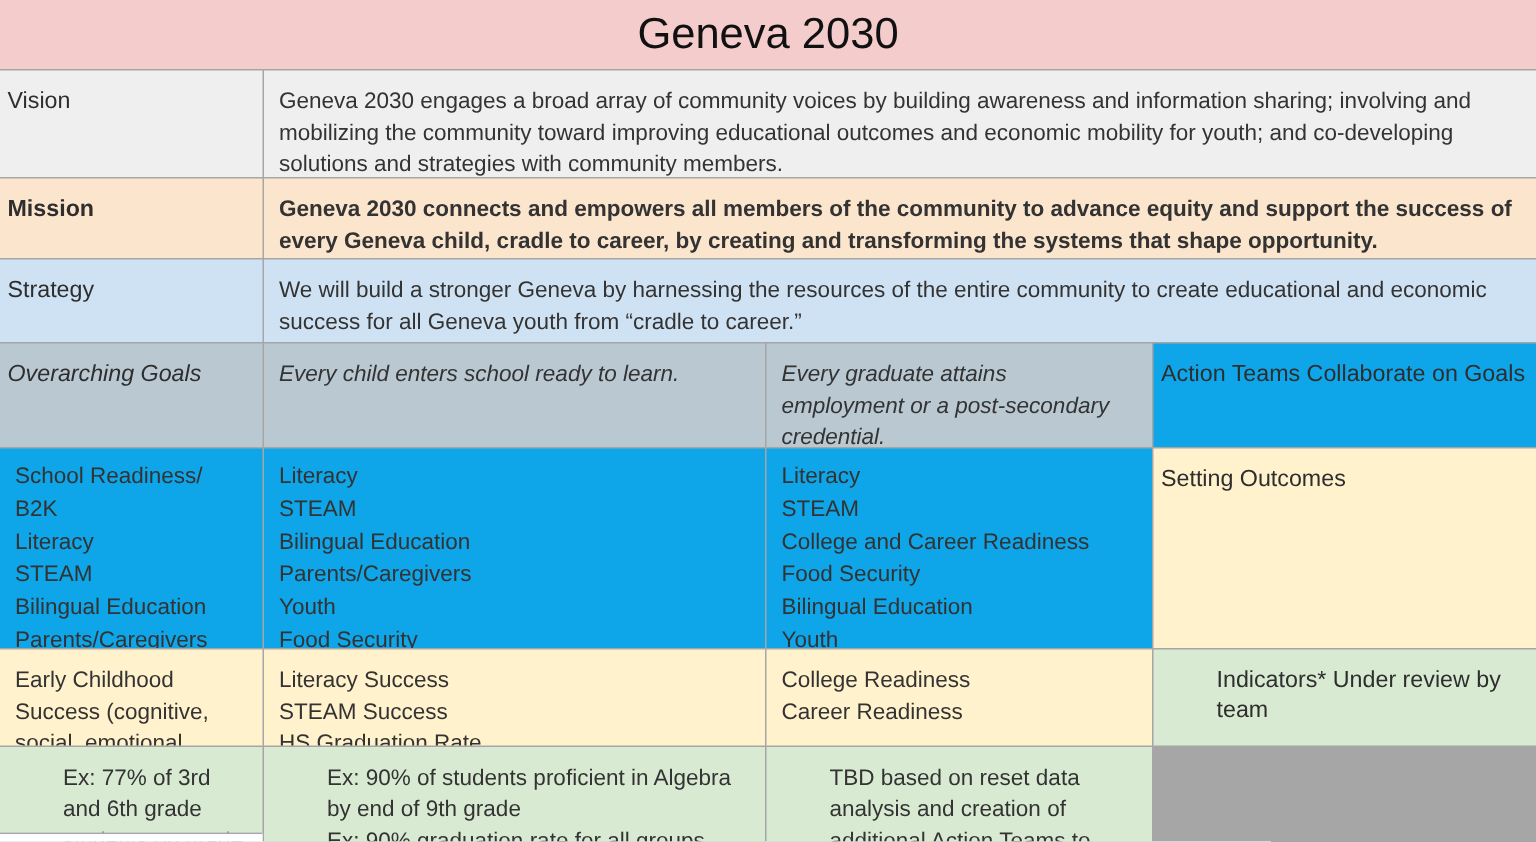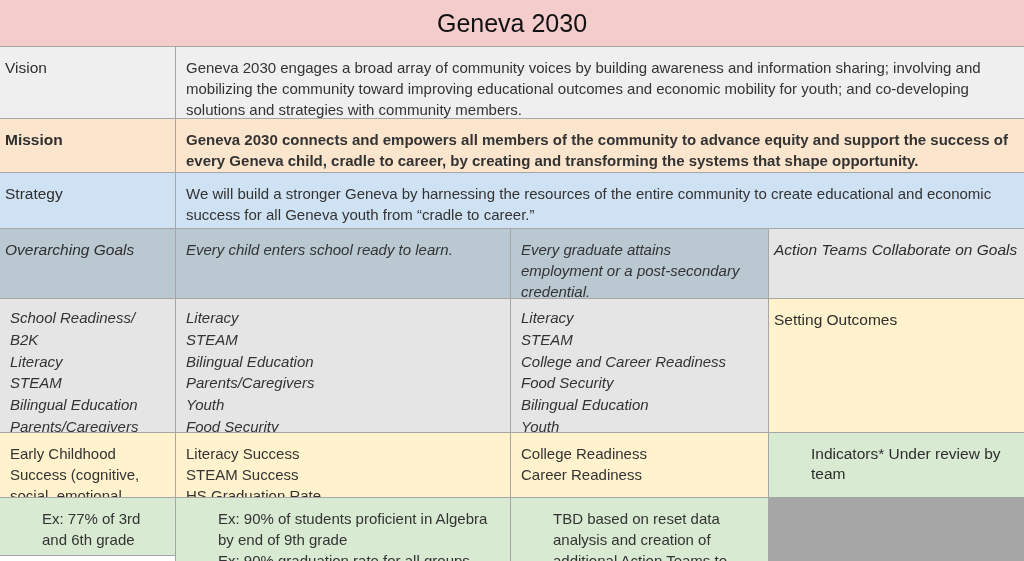--- a/index.html
+++ b/index.html
@@ -25,42 +25,42 @@
   .cell {
     box-sizing: border-box;
     color: #333333;
     overflow: hidden;
   }
   .title-cell {
     grid-column: 1 / -1;
     display: flex;
     align-items: center;
     justify-content: center;
-    font-size: 25px;
+    font-size: 29px;
     color: #111111;
     background: #f4cccc;
   }
   .row-label {
     font-size: 15.5px;
     line-height: 1.3;
     padding: 11px 4px 6px 5px;
     color: #2e2e2e;
   }
   .content {
     font-size: 15px;
     line-height: 1.4;
     padding: 10px 12px 8px 10px;
     white-space: pre-line;
   }
   .span-all { grid-column: 2 / -1; }
   .bg-vision     { background: #efefef; }
   .bg-mission    { background: #fce5cd; font-weight: bold; }
   .bg-strategy   { background: #cfe2f3; }
   .bg-goals      { background: #bac8d2; font-style: italic; }
-  .bg-actions    { background: #e5e5e5; font-style: italic; }
+  .bg-actions    { background: #0ea5e9; }
   .bg-outcomes   { background: #fff2cc; }
   .bg-indicators { background: #d9ead3; padding-left: 42px; }
   .list { line-height: 1.45; padding-top: 8px; }
   
   .bottom-left-cutoff {
     position: absolute;
     left: 0;
     top: 555px;
     width: 175px;
     height: 6px;

